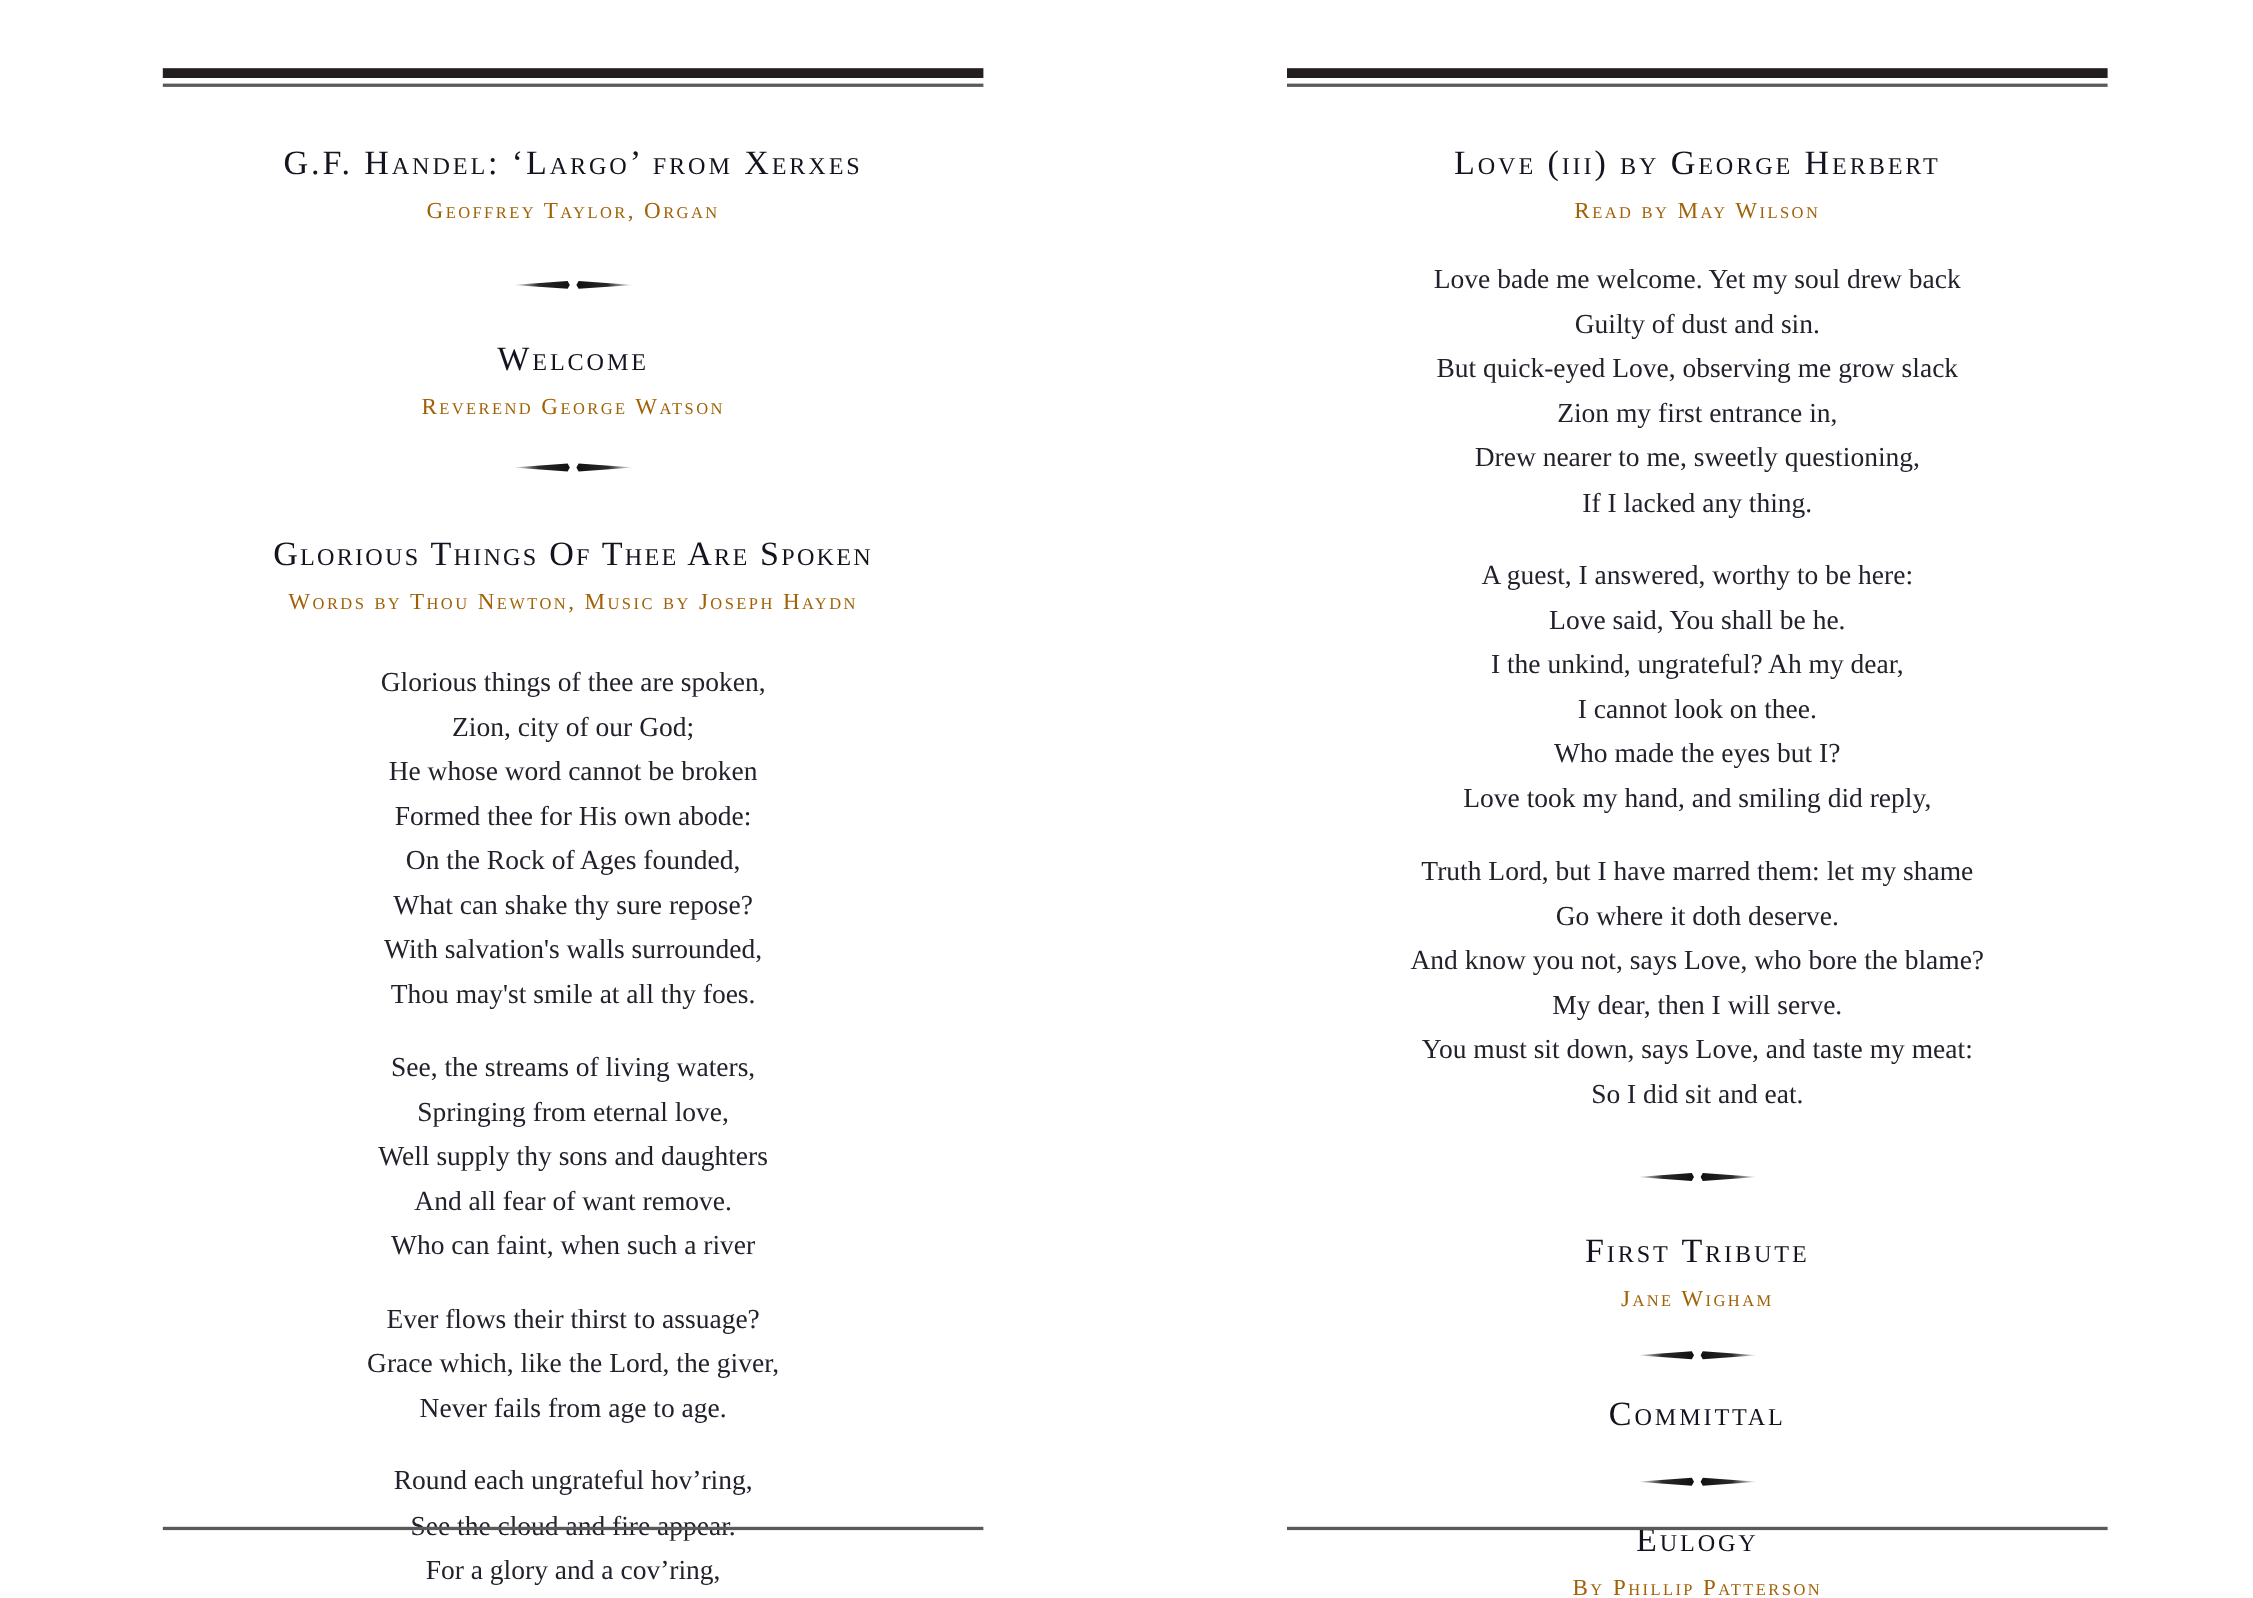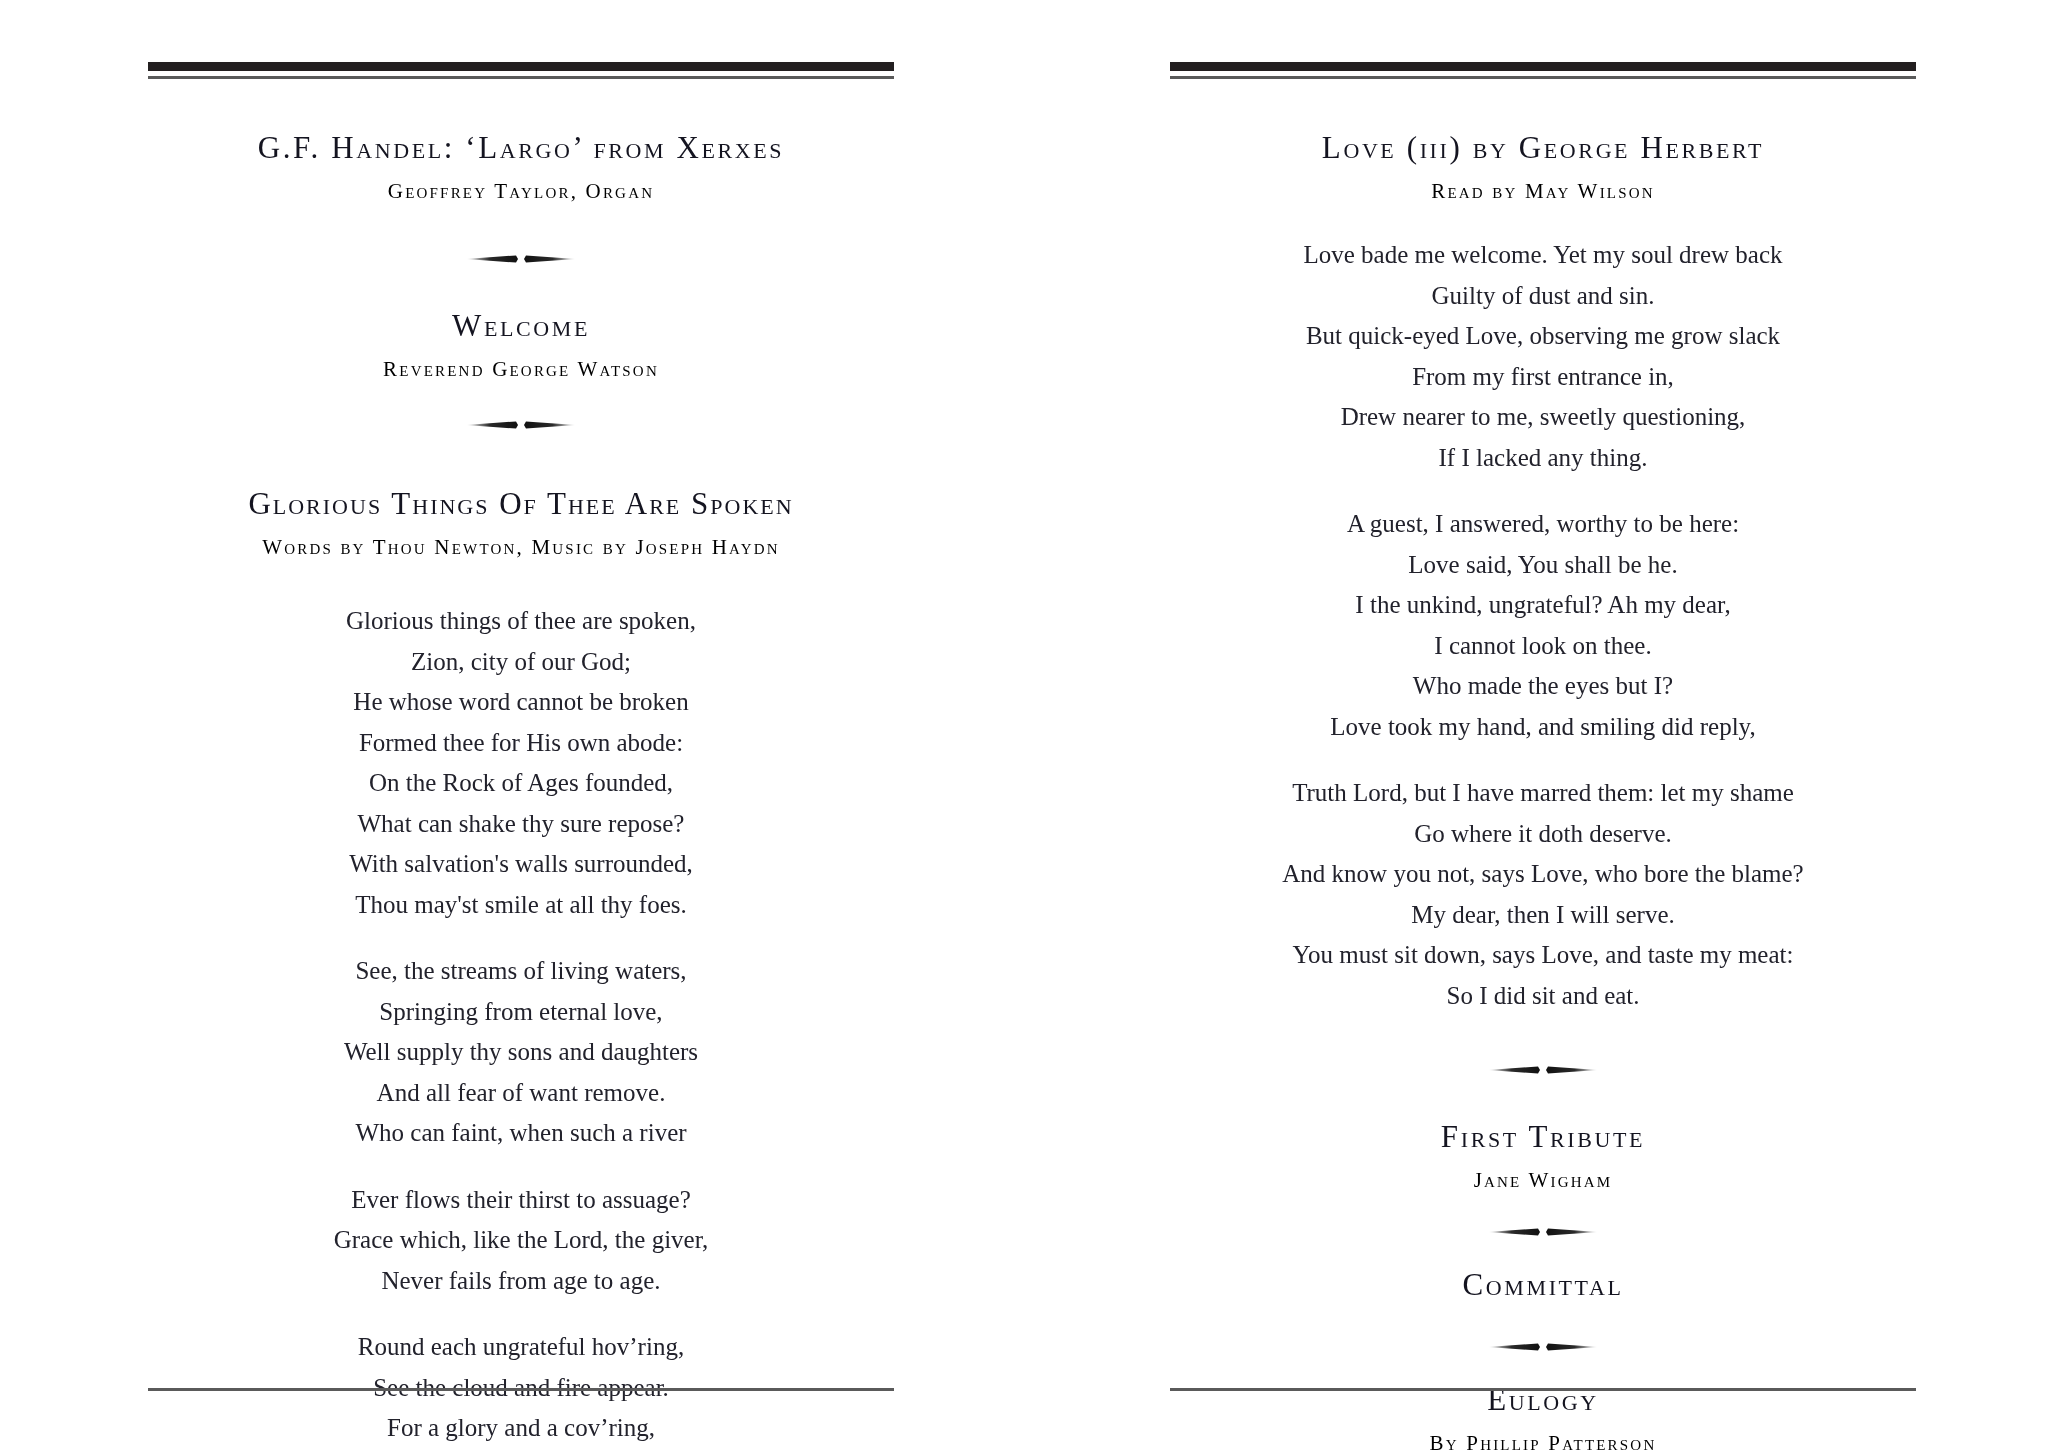--- a/index.html
+++ b/index.html
@@ -91,21 +91,21 @@
   .sec-title.tight { letter-spacing: 2.0px; }
 
   .sec-sub {
     font-variant: small-caps;
     font-size: 21px;
     letter-spacing: 2.2px;
     text-align: center;
     line-height: 1.3;
     margin: 10px 0 0 0;
     font-weight: normal;
-    color: #000000;
+    color: #a16207;
     white-space: nowrap;
   }
 
   
   .ornament {
     width: 100%;
     height: 16px;
     display: flex;
     align-items: center;
     justify-content: center;
@@ -245,21 +245,21 @@
           <div class="sec-sub">Read by May Wilson</div>
         </div>
 
         <div class="sp-30"></div>
 
         <div class="verse-block">
           <div class="verse">
             <div class="verse-line">Love bade me welcome. Yet my soul drew back</div>
             <div class="verse-line">Guilty of dust and sin.</div>
             <div class="verse-line">But quick-eyed Love, observing me grow slack</div>
-            <div class="verse-line">From my first entrance in,</div>
+            <div class="verse-line">Zion my first entrance in,</div>
             <div class="verse-line">Drew nearer to me, sweetly questioning,</div>
             <div class="verse-line">If I lacked any thing.</div>
           </div>
           <div class="verse">
             <div class="verse-line">A guest, I answered, worthy to be here:</div>
             <div class="verse-line">Love said, You shall be he.</div>
             <div class="verse-line">I the unkind, ungrateful? Ah my dear,</div>
             <div class="verse-line">I cannot look on thee.</div>
             <div class="verse-line">Who made the eyes but I?</div>
             <div class="verse-line">Love took my hand, and smiling did reply,</div>

